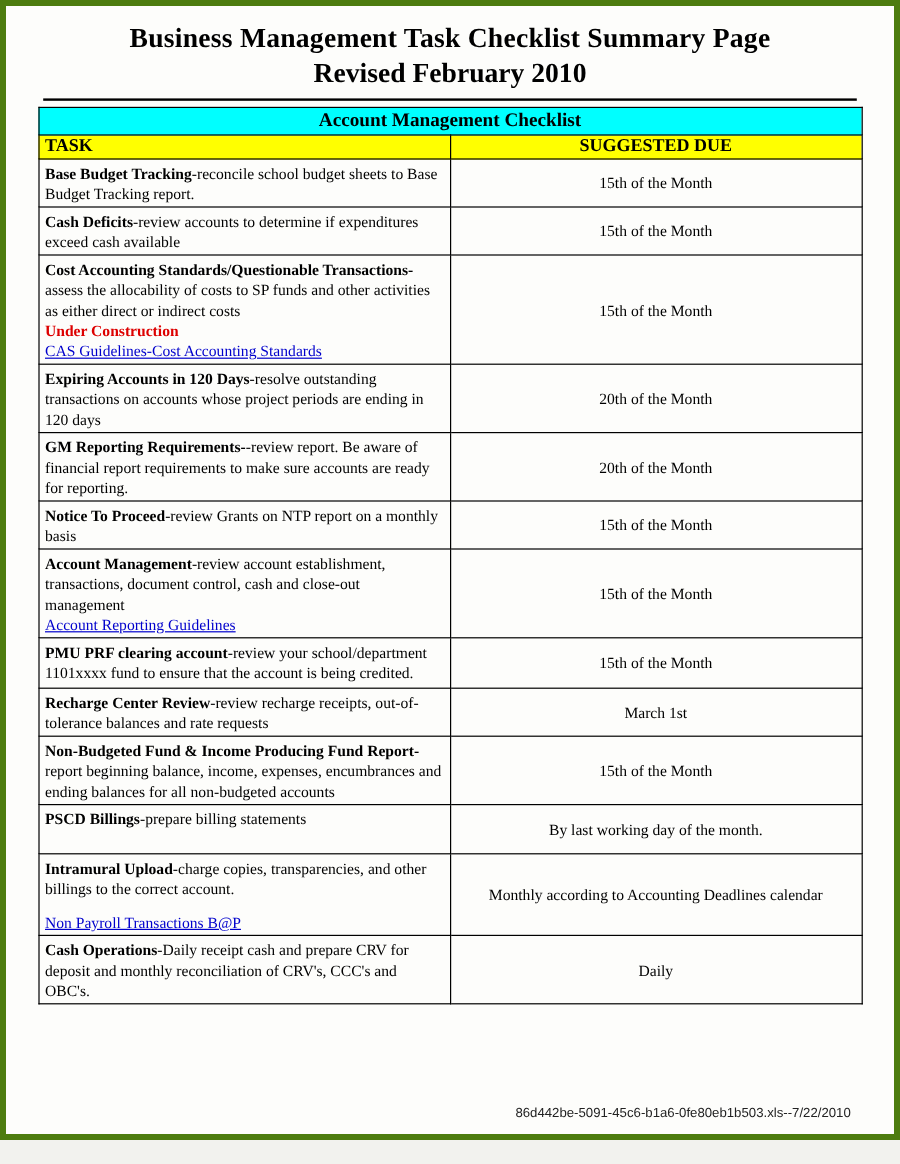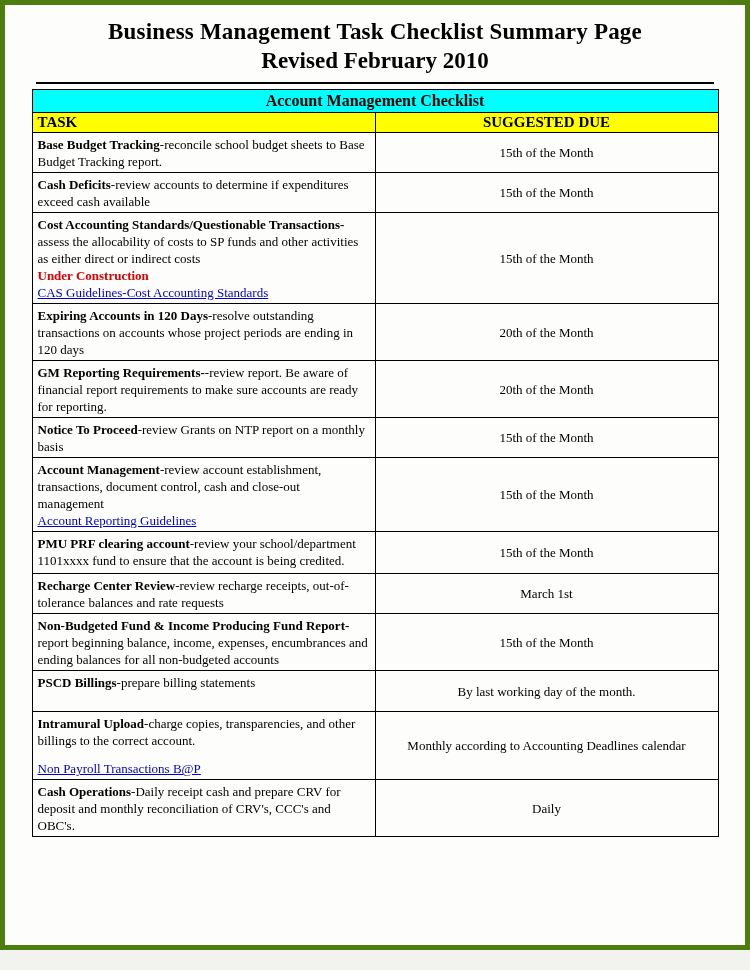--- a/index.html
+++ b/index.html
@@ -201,13 +201,14 @@
           <td class="task-cell">
             <div class="cell-inner" style="min-height: 38px;">
               <div><span class="seg-bold">Cash Operations</span><span class="seg-normal">-Daily receipt cash and prepare CRV for deposit and monthly reconciliation of CRV's, CCC's  and OBC's.</span></div>
             </div>
           </td>
           <td class="due-cell">Daily</td>
         </tr>
       </tbody>
   </table>
 
+  <div class="footer">86d442be-5091-45c6-b1a6-0fe80eb1b503.xls--7/22/2010</div>
 </div>
 
 </body></html>

